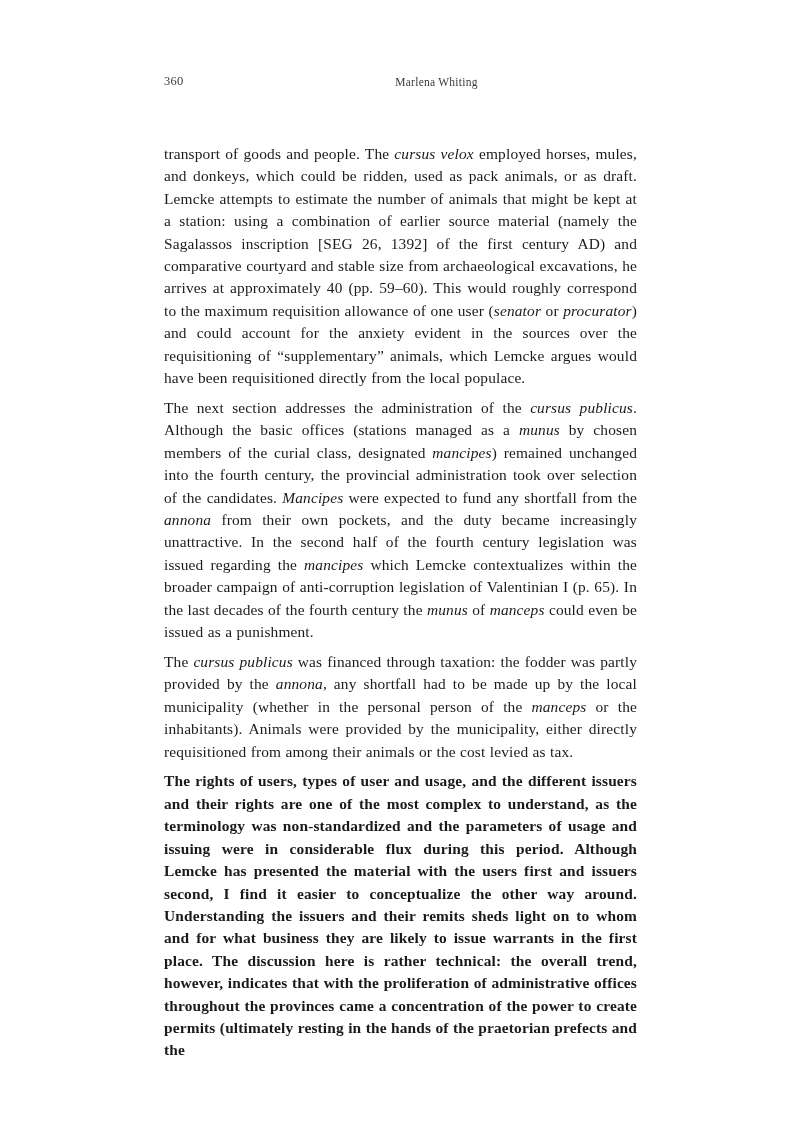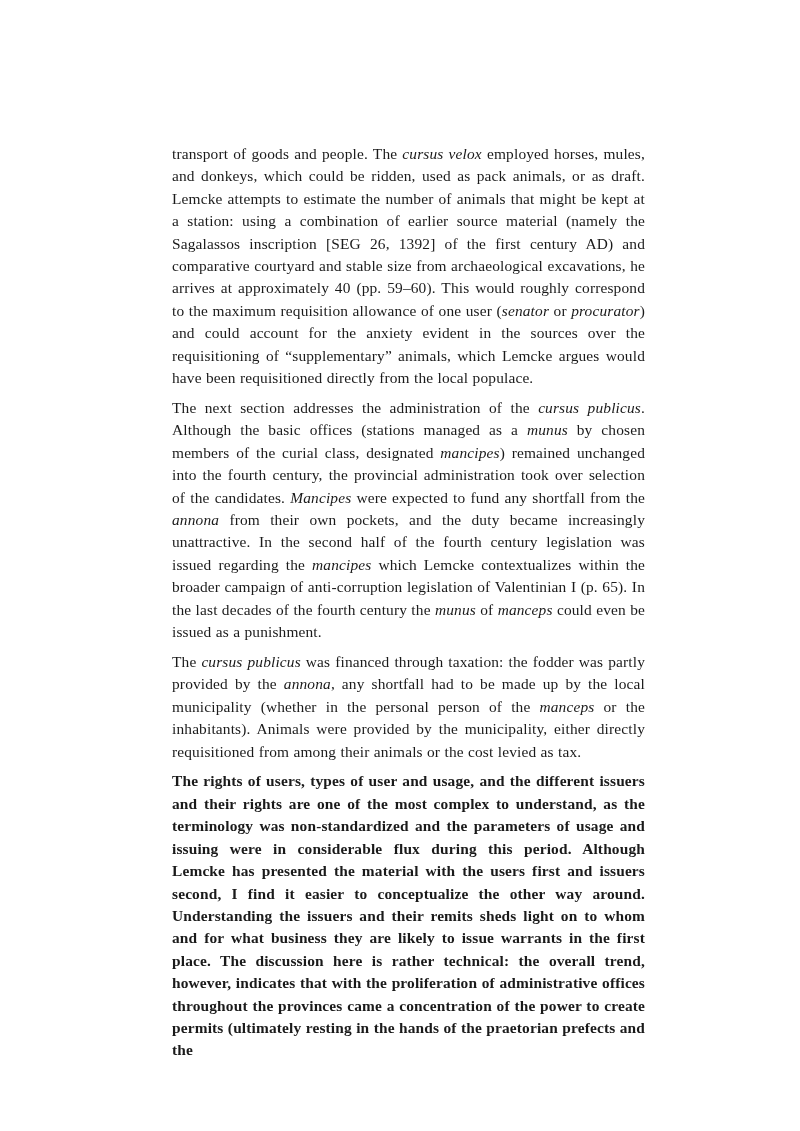--- a/index.html
+++ b/index.html
@@ -55,21 +55,20 @@
     
     padding-left: 72px;
   }
 
   
   .textblock {
     position: absolute;
     top: 143px;
     left: 164px;
     width: 473px;
-    margin-left: 8px;
   }
 
   p.para {
     margin: 0 0 7.5px 0;
     font-size: 15.4px;
     line-height: 22.4px;
     text-align: justify;
     text-justify: inter-word;
     -webkit-hyphens: none;
     hyphens: none;
@@ -89,20 +88,24 @@
   
   .textblock, .running-head {
     text-rendering: optimizeLegibility;
   }
 </style>
 </head>
 <body>
 
 <div class="page">
 
+  <div class="running-head">
+    <span class="folio">360</span>
+    <span class="running-title">Marlena Whiting</span>
+  </div>
 
   <div class="textblock">
     <p class="para"><span>transport of goods and people. The </span><i>cursus velox</i><span> employed horses, mules, and donkeys, which could be ridden, used as pack animals, or as draft. Lemcke attempts to estimate the number of animals that might be kept at a station: using a combination of earlier source material (namely the Sagalassos inscription [SEG 26, 1392] of the first century AD) and comparative courtyard and stable size from archaeological excavations, he arrives at approximately 40 (pp. 59–60). This would roughly correspond to the maximum requisition allowance of one user (</span><i>senator</i><span> or </span><i>procurator</i><span>) and could account for the anxiety evident in the sources over the requisitioning of “supplementary” animals, which Lemcke argues would have been requisitioned directly from the local populace.</span></p>
     <p class="para"><span>The next section addresses the administration of the </span><i>cursus publicus</i><span>. Although the basic offices (stations managed as a </span><i>munus</i><span> by chosen members of the curial class, designated </span><i>mancipes</i><span>) remained unchanged into the fourth century, the provincial administration took over selection of the candidates. </span><i>Mancipes</i><span> were expected to fund any shortfall from the </span><i>annona</i><span> from their own pockets, and the duty became increasingly unattractive. In the second half of the fourth century legislation was issued regarding the </span><i>mancipes</i><span> which Lemcke contextualizes within the broader campaign of anti-corruption legislation of Valentinian I (p. 65). In the last decades of the fourth century the </span><i>munus</i><span> of </span><i>manceps</i><span> could even be issued as a punishment.</span></p>
     <p class="para"><span>The </span><i>cursus publicus</i><span> was financed through taxation: the fodder was partly provided by the </span><i>annona</i><span>, any shortfall had to be made up by the local municipality (whether in the personal person of the </span><i>manceps</i><span> or the inhabitants). Animals were provided by the municipality, either directly requisitioned from among their animals or the cost levied as tax.</span></p>
     <p class="para"><span>The rights of users, types of user and usage, and the different issuers and their rights are one of the most complex to understand, as the terminology was non-standardized and the parameters of usage and issuing were in considerable flux during this period. Although Lemcke has presented the material with the users first and issuers second, I find it easier to conceptualize the other way around. Understanding the issuers and their remits sheds light on to whom and for what business they are likely to issue warrants in the first place. The discussion here is rather technical: the overall trend, however, indicates that with the proliferation of administrative offices throughout the provinces came a concentration of the power to create permits (ultimately resting in the hands of the praetorian prefects and the</span></p>
   </div>
 
 </div>
 

